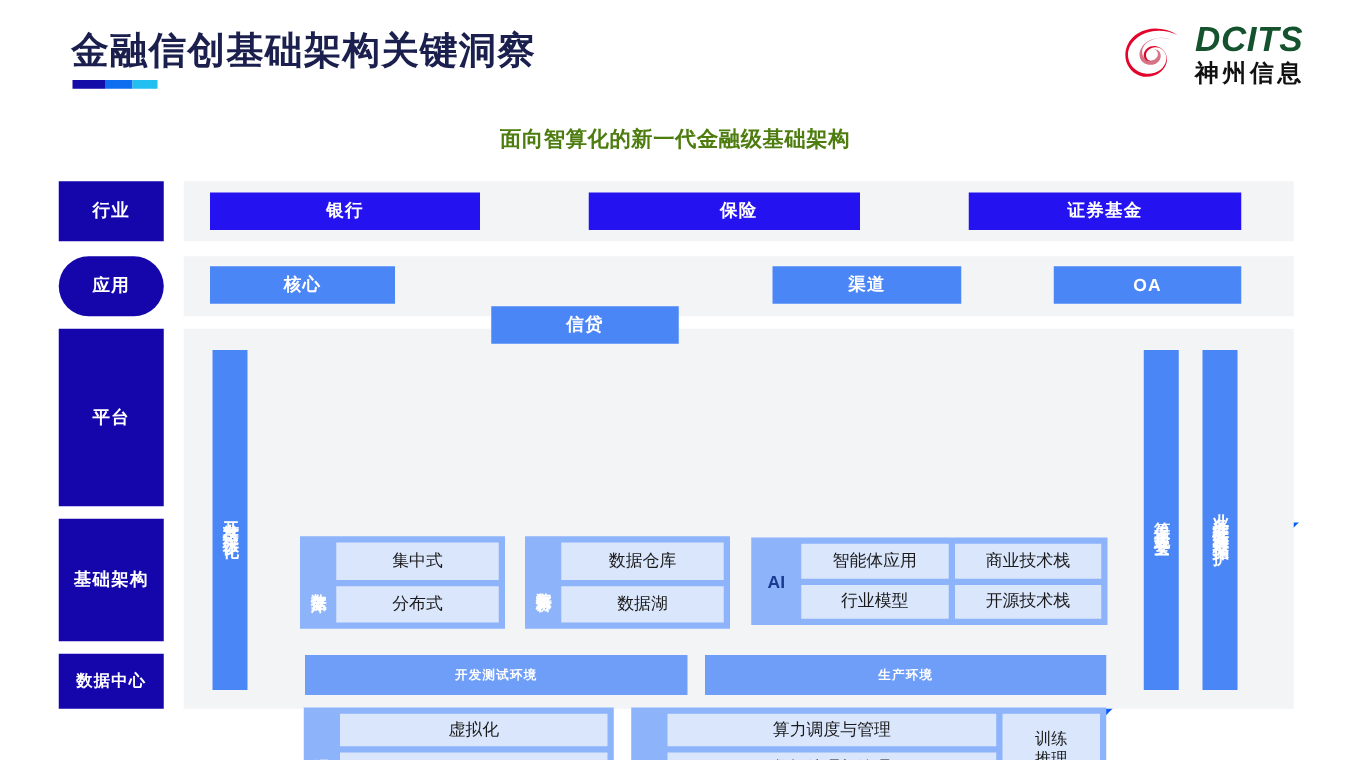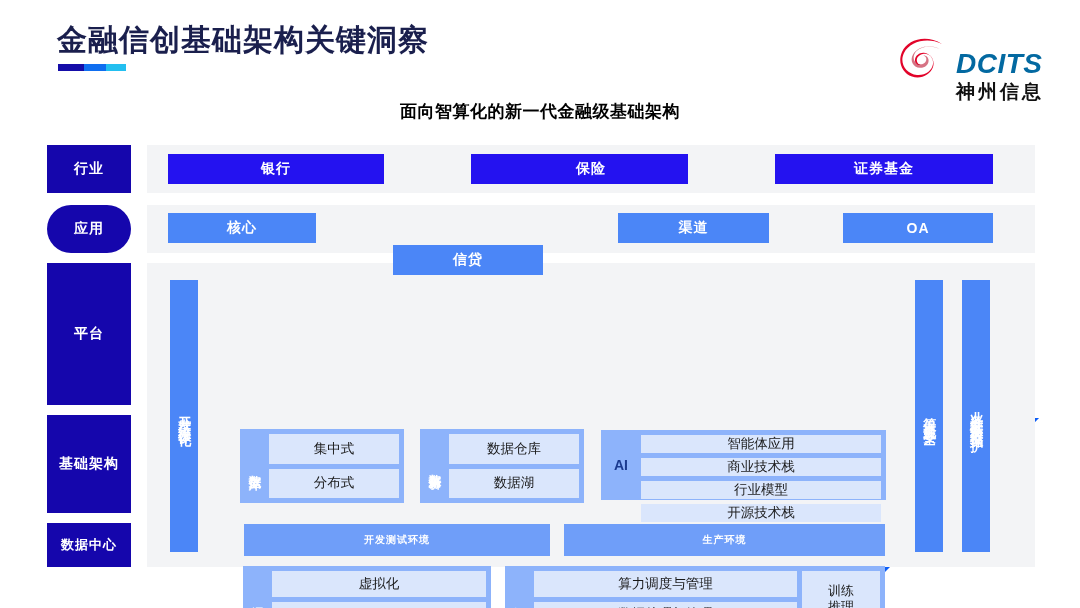--- a/index.html
+++ b/index.html
@@ -46,26 +46,26 @@
     width: 68px; height: 7px; display: flex;
   }
   .title-underline i { display:block; height:100%; }
   .tu1 { width: 38%; background:#150da8; }
   .tu2 { width: 32%; background:#0f6ef0; }
   .tu3 { width: 30%; background:#23bff0; }
 
   .logo { position: absolute; right: 36px; top: 18px; display: flex; align-items: center; gap: 8px; }
   .logo-mark { width: 50px; height: 50px; position: relative; }
   .logo-text { display:flex; flex-direction: column; line-height: 1; }
-  .logo-en { font-size: 28px; font-weight: bold; color: #0369a1; letter-spacing: 0.5px; font-style: italic; margin-top: 32px; }
+  .logo-en { font-size: 28px; font-weight: bold; color: #14532d; letter-spacing: 0.5px; font-style: italic; }
   .logo-cn { font-size: 19px; font-weight: bold; color: #111111; letter-spacing: 3px; margin-top: 4px; }
 
   .subtitle {
     position: absolute; left: 0; top: 100px; width: 1080px;
-    text-align: center; font-size: 17px; font-weight: bold; color: #000000;
+    text-align: center; font-size: 17px; font-weight: bold; color: #4d7c0f;
     letter-spacing: 0.5px;
   }
 
   
   .diagram { position: absolute; left: 0; top: 140px; width: 1080px; height: 430px; }
 
   .side-label {
     position: absolute; left: 47px;
     width: 84px;
     background: #1506ac; color: #ffffff;
@@ -131,21 +131,21 @@
     display: flex; align-items: center; justify-content: center;
     letter-spacing: 1px; line-height: 1.05;
     width: 19px; flex: 0 0 19px;
   }
   .group-label-h {
     color: #1a3a8f; font-size: 14px; font-weight: bold;
     display: flex; align-items: center; justify-content: center;
     width: 30px; flex: 0 0 30px;
   }
   .group-body { flex: 1; display: flex; flex-direction: column; gap: 5px; }
-  .group-body-2col { flex:1; display: grid; grid-template-columns: 1fr; gap: 5px; }
+  .group-body-2col { flex:1; display: grid; grid-template-columns: 1fr 1fr; gap: 5px; }
 
   .cell {
     background: #dae6fc;
     display: flex; align-items: center; justify-content: center;
     color: #1a1a1a; font-size: 13.5px;
     flex: 1;
     text-align: center;
   }
 
   .g-db   { left: 240px; top: 289px; width: 164px; height: 74px; }

